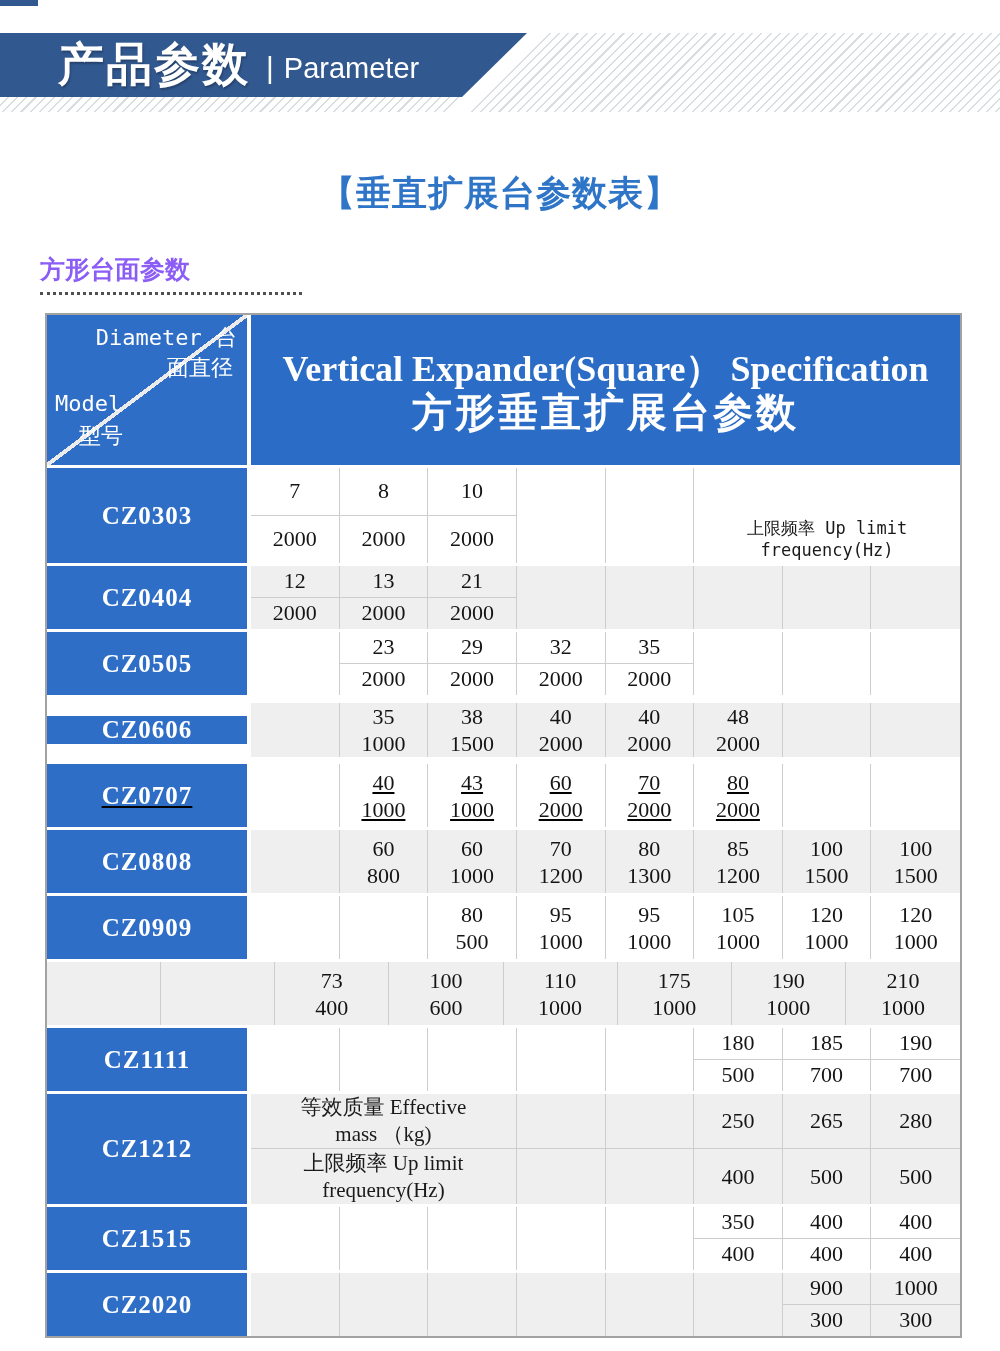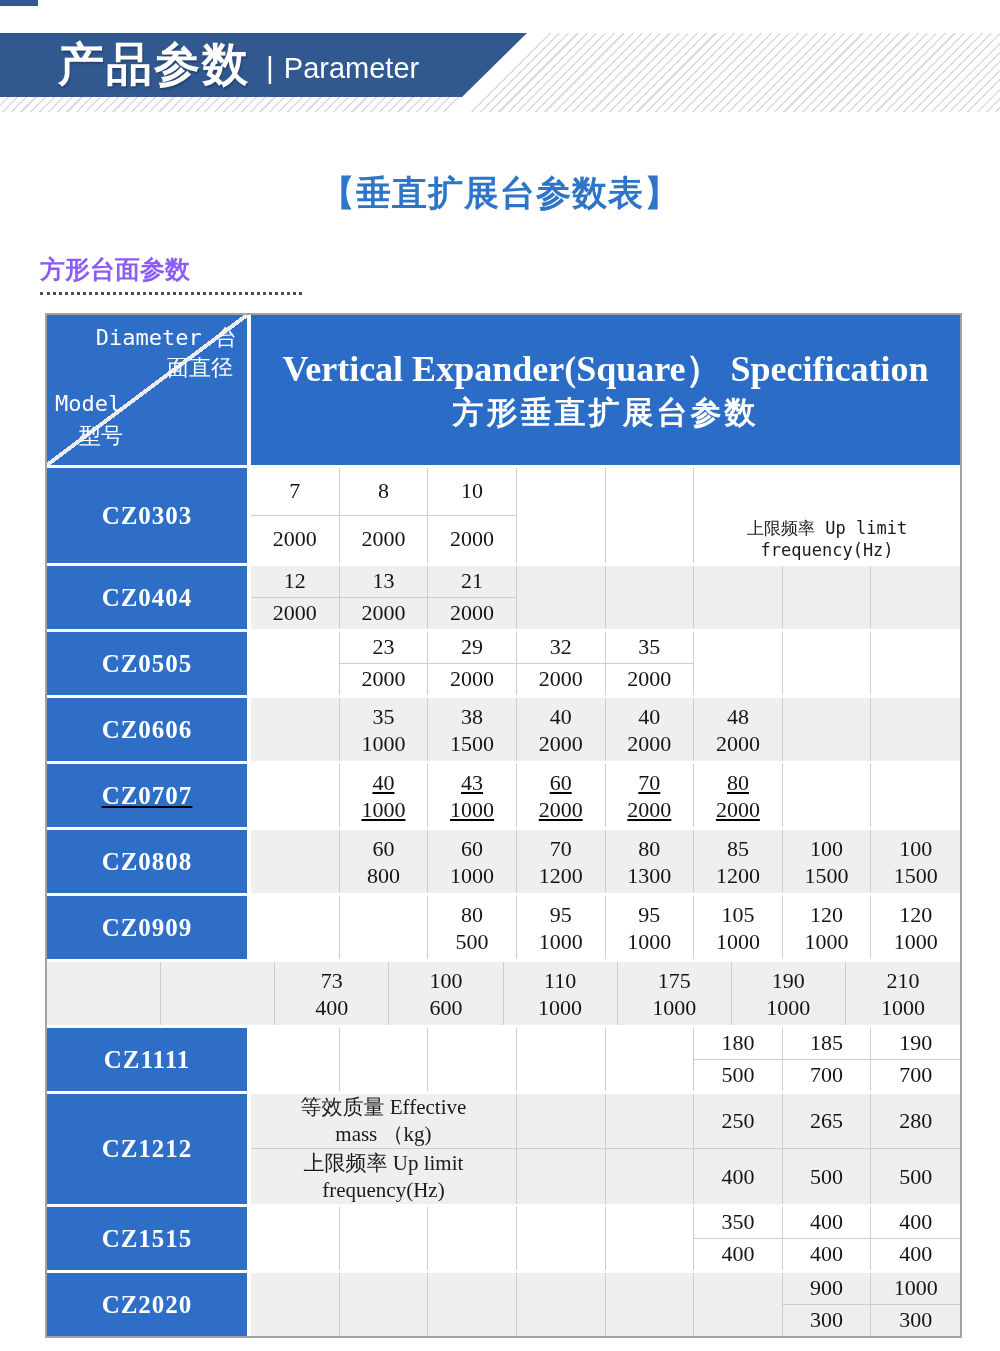--- a/index.html
+++ b/index.html
@@ -33,21 +33,21 @@
        background-image:linear-gradient(to bottom right,
          transparent calc(50% - 2px),#ececec calc(50% - 2px),#ececec calc(50% + 2px),transparent calc(50% + 2px))}
   .corner span{position:absolute;white-space:nowrap}
   .c-d1{top:8px;right:10px}
   .c-d2{top:38px;right:14px}
   .c-m1{top:76px;left:8px}
   .c-m2{top:106px;left:32px}
   .headcell{flex:1;background:#2b6cc6;color:#fff;display:flex;flex-direction:column;
        justify-content:center;align-items:center;text-align:center}
   .head-en{font-family:"Liberation Serif",serif;font-weight:bold;font-size:36px;line-height:46px}
-  .head-zh{font-family:"Liberation Serif",serif;font-weight:bold;font-size:31px;line-height:42px;letter-spacing:3px}
+  .head-zh{font-family:"Liberation Serif",serif;font-weight:bold;font-size:40px;line-height:42px;letter-spacing:3px}
 
   .trow{display:flex;gap:4px;margin-top:3px}
   .model{width:200px;flex:none;background:#2e6ec6;color:#fff;display:flex;align-items:center;
        justify-content:center;font-family:"Liberation Serif",serif;font-weight:bold;font-size:25px;letter-spacing:1px}
   .dgrid{flex:1;display:grid;grid-template-columns:repeat(8,1fr);grid-template-rows:1fr 1fr;background:#ffffff}
   .dgrid.gray{background:#efefef}
   .cell{display:flex;align-items:center;justify-content:center;
        font-family:"Liberation Serif",serif;font-size:22px;color:#141414;overflow:hidden}
   .bR{border-right:1.5px solid #cdcdcd}
   .bB{border-bottom:1.5px solid #cdcdcd}
@@ -131,21 +131,21 @@
           <div class="cell bR" style="grid-area: 2 / 3 / 3 / 4;">2000</div>
           <div class="cell bB bR" style="grid-area: 1 / 4 / 2 / 5;">32</div>
           <div class="cell bR" style="grid-area: 2 / 4 / 3 / 5;">2000</div>
           <div class="cell bB bR" style="grid-area: 1 / 5 / 2 / 6;">35</div>
           <div class="cell bR" style="grid-area: 2 / 5 / 3 / 6;">2000</div>
           <div class="cell bR" style="grid-area: 1 / 6 / 3 / 7;"></div>
           <div class="cell bR" style="grid-area: 1 / 7 / 3 / 8;"></div>
           <div class="cell" style="grid-area: 1 / 8 / 3 / 9;"></div>
         </div>
       </div>
-      <div class="trow" style="height: 63px;">
+      <div class="trow" style="height: 63px; align-items: center;">
         <div class="model">CZ0606</div>
         <div class="dgrid gray">
           <div class="cell bR" style="grid-area: 1 / 1 / 3 / 2;"></div>
           <div class="cell stack bR" style="grid-area: 1 / 2 / 3 / 3;">
             <div class="">35</div>
             <div class="">1000</div>
           </div>
           <div class="cell stack bR" style="grid-area: 1 / 3 / 3 / 4;">
             <div class="">38</div>
             <div class="">1500</div>

